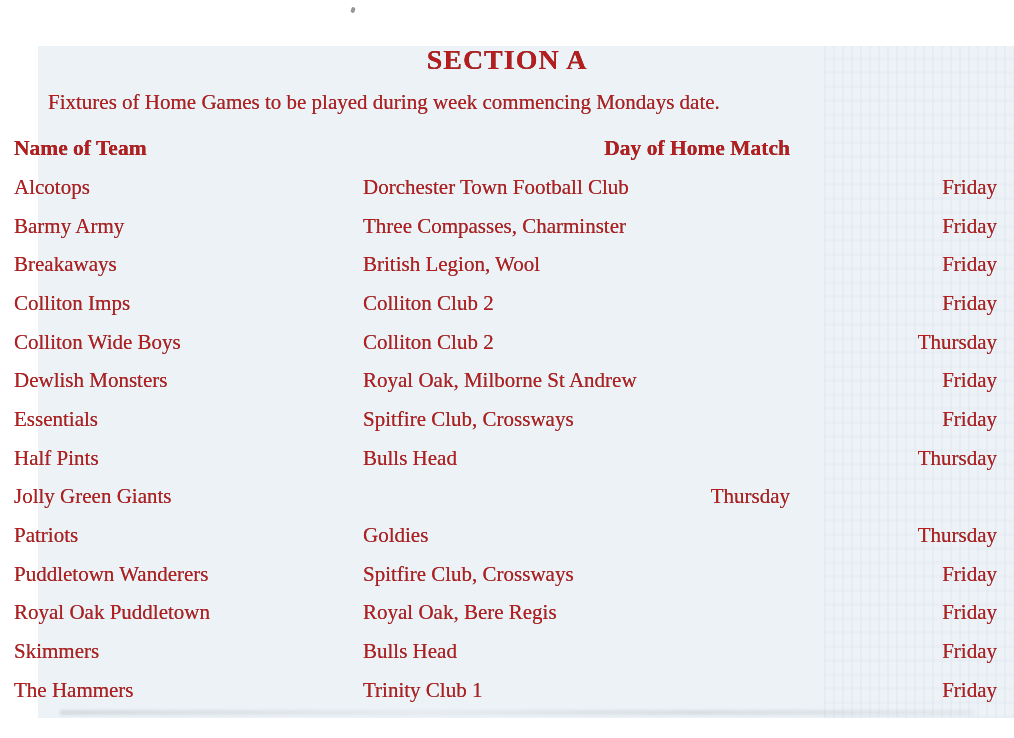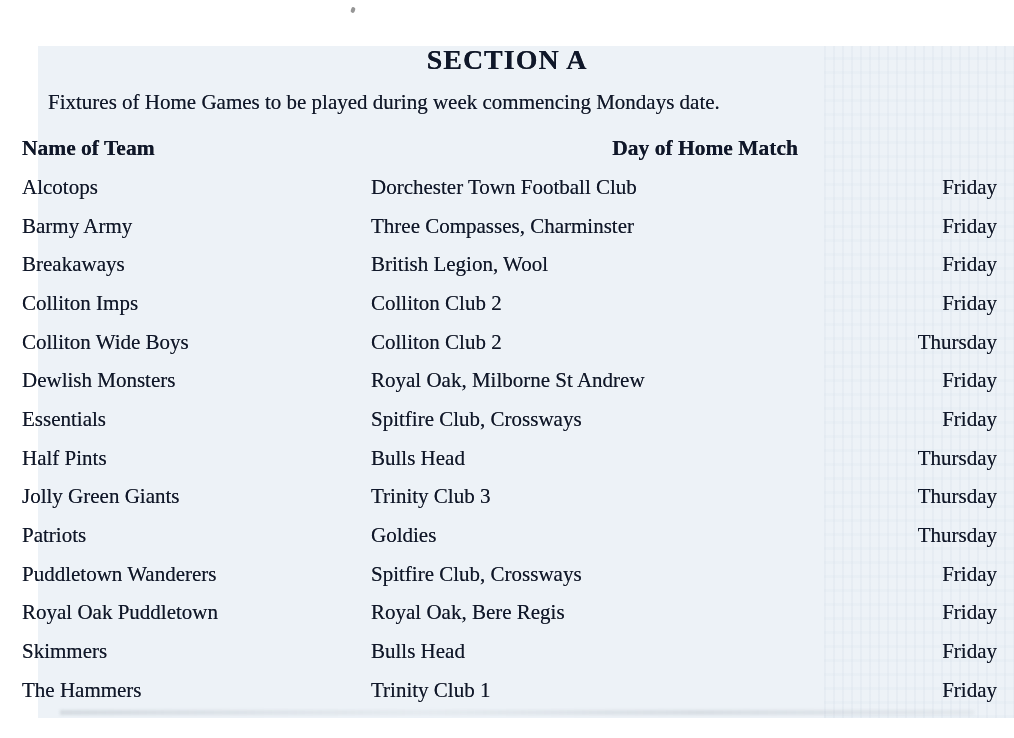--- a/index.html
+++ b/index.html
@@ -3,21 +3,21 @@
 <meta charset="utf-8">
 <style>
   html, body { margin: 0; padding: 0; background: #ffffff; }
   .page {
     position: relative;
     width: 1014px;
     height: 738px;
     background: #ffffff;
     overflow: hidden;
     font-family: "Liberation Serif", serif;
-    color: #0f172a;
+    color: #b91c1c;
   }
   
   .paper-tint {
     position: absolute;
     left: 38px; top: 46px; right: 0; bottom: 20px;
     background: #edf2f7;
   }
   
   .bleed-through {
     position: absolute;
@@ -60,21 +60,20 @@
   .fixtures-table {
     position: absolute;
     left: 0; right: 0; top: 128px;
   }
   .row {
     display: grid;
     grid-template-columns: 349px 427px 1fr;
     padding-left: 14px;
     padding-right: 17px;
     align-items: center;
-    margin-left: 8px;
   }
   .header-row {
     height: 40px;
     font-size: 21.5px;
     font-weight: bold;
     text-shadow: 0 0 .4px rgba(0,0,0,.75);
   }
   #rows-container { margin-top: 0px; }
   #rows-container .row { height: 38.7px; font-size: 21px; text-shadow: 0 0 .3px rgba(0,0,0,.6); }
   .cell-day { text-align: right; }
@@ -139,21 +138,20 @@
             <div class="cell cell-alley">Spitfire Club, Crossways</div>
             <div class="cell cell-day">Friday</div>
           </div>
           <div class="row">
             <div class="cell cell-team">Half Pints</div>
             <div class="cell cell-alley">Bulls Head</div>
             <div class="cell cell-day">Thursday</div>
           </div>
           <div class="row">
             <div class="cell cell-team">Jolly Green Giants</div>
-            <div class="cell cell-alley">Trinity Club 3</div>
             <div class="cell cell-day">Thursday</div>
           </div>
           <div class="row">
             <div class="cell cell-team">Patriots</div>
             <div class="cell cell-alley">Goldies</div>
             <div class="cell cell-day">Thursday</div>
           </div>
           <div class="row">
             <div class="cell cell-team">Puddletown Wanderers</div>
             <div class="cell cell-alley">Spitfire Club, Crossways</div>

